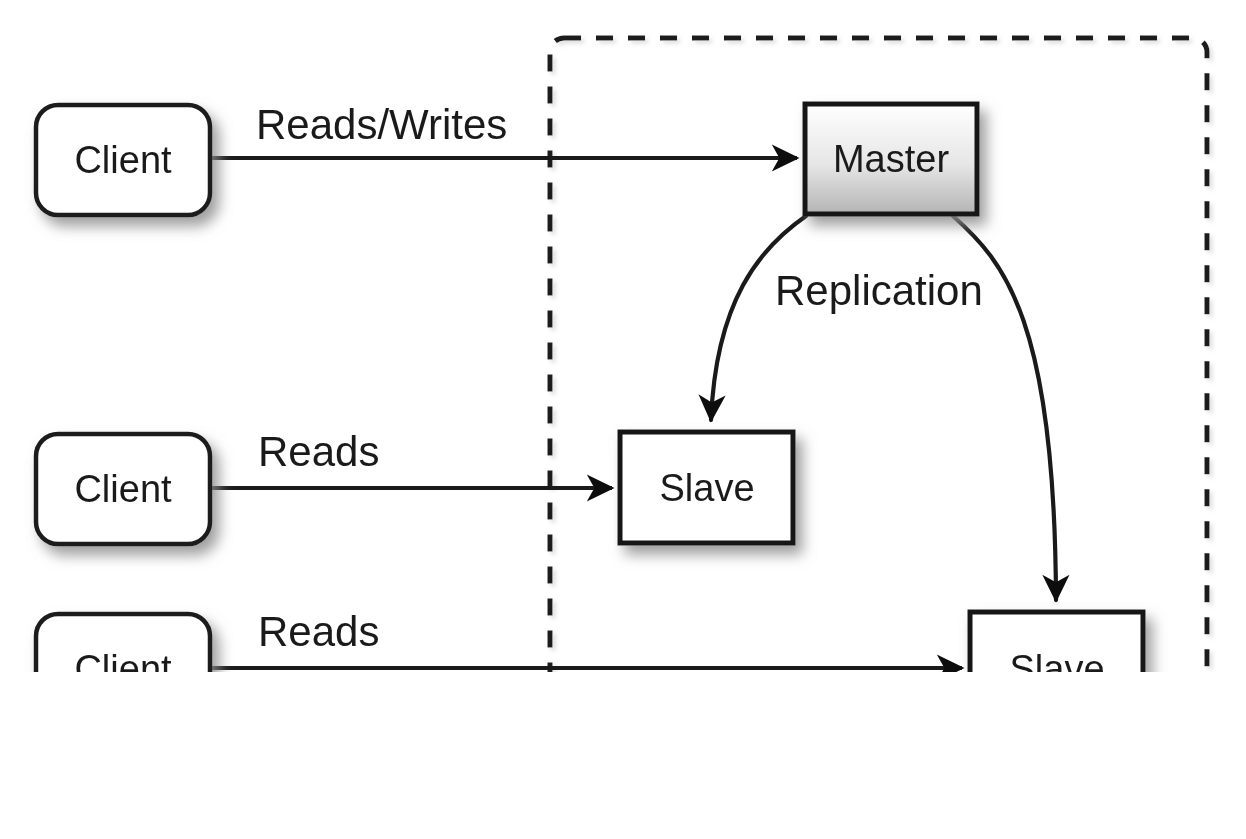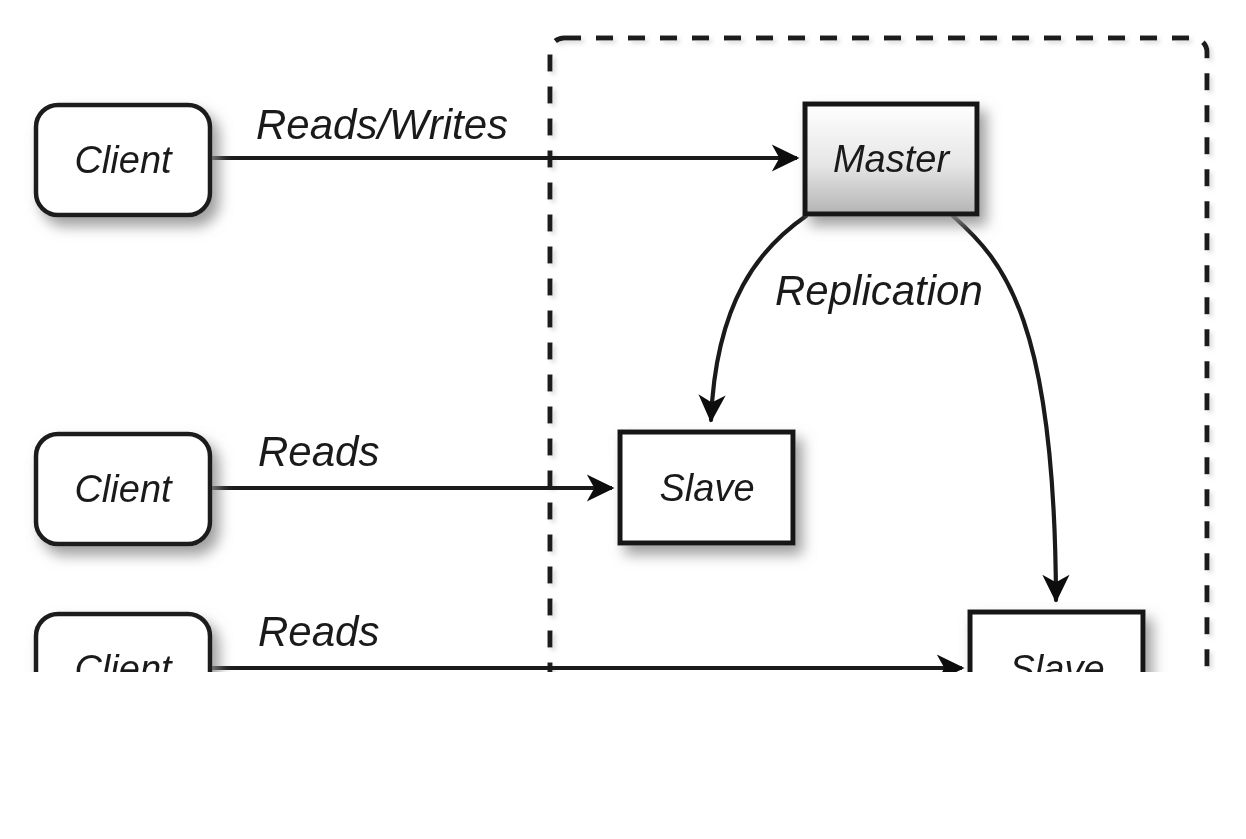--- a/index.html
+++ b/index.html
@@ -10,21 +10,20 @@
   }
   body {
     font-family: "Liberation Sans", sans-serif;
   }
   #canvas {
     position: relative;
     width: 1246px;
     height: 672px;
     background: #ffffff;
     overflow: hidden;
-    font-style: italic;
   }
   #diagram-svg {
     position: absolute;
     left: 0;
     top: 0;
     width: 1246px;
     height: 839px;
   }
   .node-label {
     font-family: "Liberation Sans", sans-serif;

